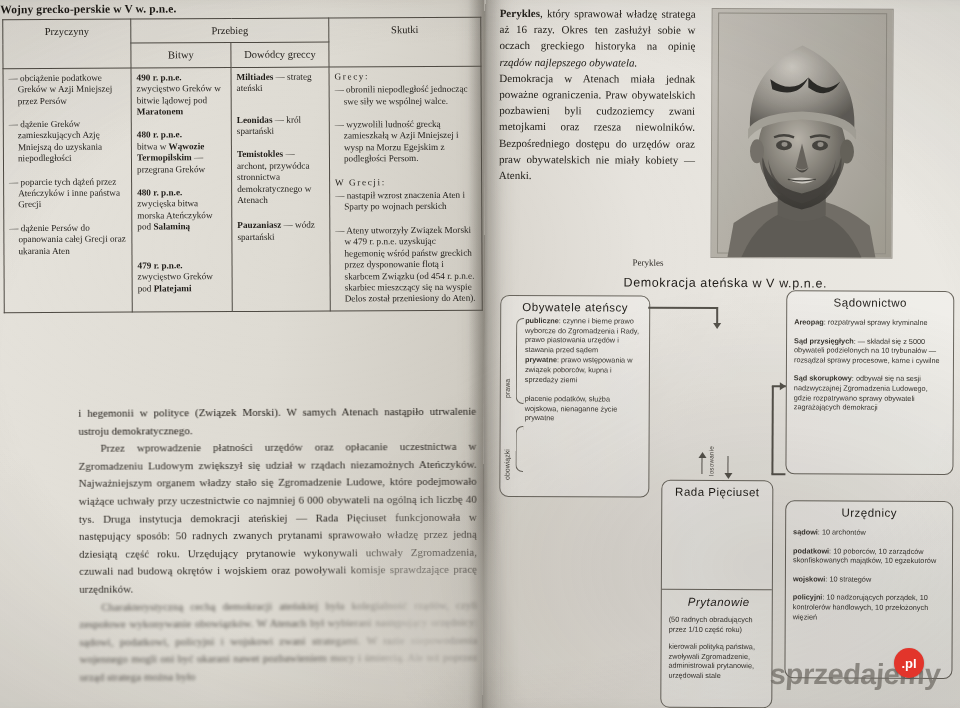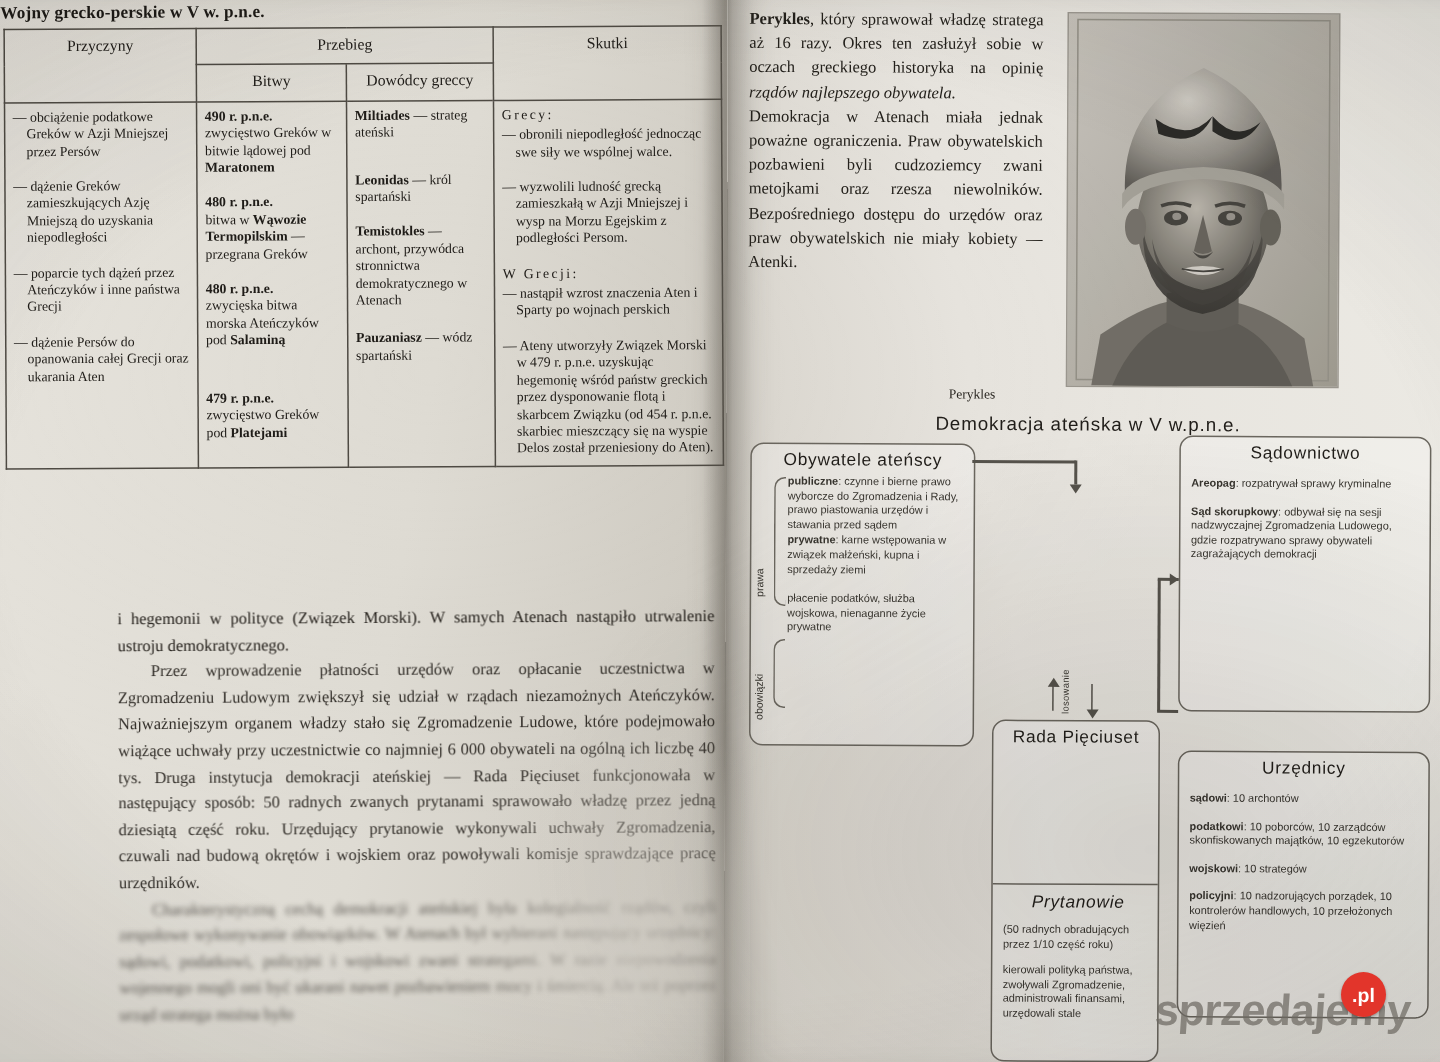--- a/index.html
+++ b/index.html
@@ -314,42 +314,43 @@
     <div class="diagram">
 
       <div class="dg-title">Demokracja ateńska w V w.p.n.e.</div>
 
       <div class="box" style="left:10px;top:20px;width:148px;height:200px;">
         <div class="bt">Obywatele ateńscy</div>
         <div class="bb" style="padding-left:24px;position:relative;">
           <div class="vert-lbl" style="left:3px;top:6px;height:76px;">prawa</div>
           <div class="brace" style="left:15px;top:2px;height:84px;"></div>
           <p><span class="kw">publiczne</span><span>: czynne i bierne prawo wyborcze do Zgromadzenia i Rady, prawo piastowania urzędów i stawania przed sądem</span></p>
-          <p style="margin-top:-5px"><span class="kw">prywatne</span><span>: karne wstępowania w związek małżeński, kupna i sprzedaży ziemi</span></p>
+          <p style="margin-top:-5px"><span class="kw">prywatne</span><span>: prawo wstępowania w związek poborców, kupna i sprzedaży ziemi</span></p>
           <div class="vert-lbl" style="left:3px;top:110px;height:54px;">obowiązki</div>
           <div class="brace" style="left:15px;top:110px;height:44px;"></div>
           <p style="margin-top:10px">płacenie podatków, służba wojskowa, nienaganne życie prywatne</p>
         </div>
       </div>
 
 
       <div class="box" style="left:172px;top:204px;width:110px;height:226px;">
         <div class="bt">Rada Pięciuset</div>
         <div style="position:absolute;left:0;top:108px;width:110px;height:1px;background:#6a665e"></div>
         <div class="bt" style="position:absolute;left:0;top:110px;width:110px;font-style:italic;">Prytanowie</div>
         <div class="bb" style="position:absolute;left:0;top:134px;width:96px;">
           <p>(50 radnych obradujących przez 1/10 część roku)</p>
-          <p style="margin-top:8px">kierowali polityką państwa, zwoływali Zgromadzenie, administrowali finansami, urzędowali stale</p>
+          <p style="margin-top:8px">kierowali polityką państwa, zwoływali Zgromadzenie, administrowali prytanowie, urzędowali stale</p>
         </div>
       </div>
 
       <div class="box" style="left:296px;top:14px;width:166px;height:182px;">
         <div class="bt">Sądownictwo</div>
         <div class="bb" style="padding-top:6px">
           <p><span class="kw">Areopag</span><span>: rozpatrywał sprawy kryminalne</span></p>
+          <p style="margin-top:9px"><span class="kw">Sąd przysięgłych</span><span>: — składał się z 5000 obywateli podzielonych na 10 trybunałów — rozsądzał sprawy procesowe, karne i cywilne</span></p>
           <p style="margin-top:9px"><span class="kw">Sąd skorupkowy</span><span>: odbywał się na sesji nadzwyczajnej Zgromadzenia Ludowego, gdzie rozpatrywano sprawy obywateli zagrażających demokracji</span></p>
         </div>
       </div>
 
       <div class="box" style="left:296px;top:224px;width:166px;height:176px;">
         <div class="bt">Urzędnicy</div>
         <div class="bb" style="padding-top:6px">
           <p><span class="kw">sądowi</span><span>: 10 archontów</span></p>
           <p style="margin-top:9px"><span class="kw">podatkowi</span><span>: 10 poborców, 10 zarządców skonfiskowanych majątków, 10 egzekutorów</span></p>
           <p style="margin-top:9px"><span class="kw">wojskowi</span><span>: 10 strategów</span></p>

